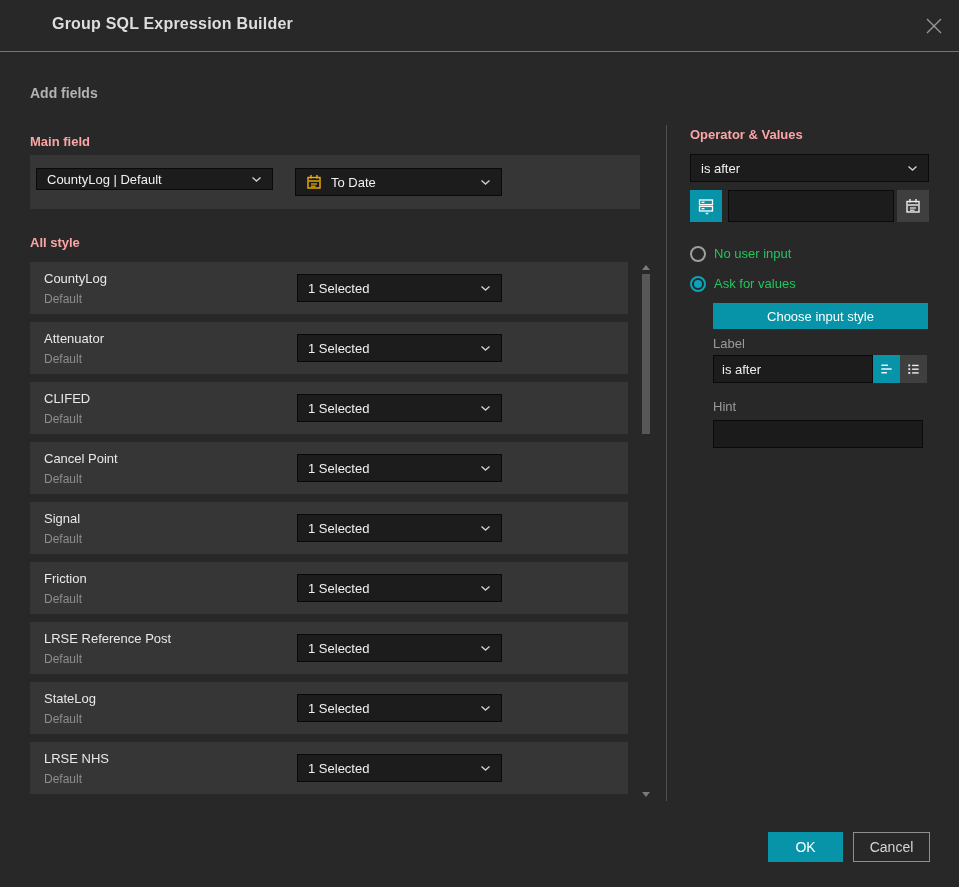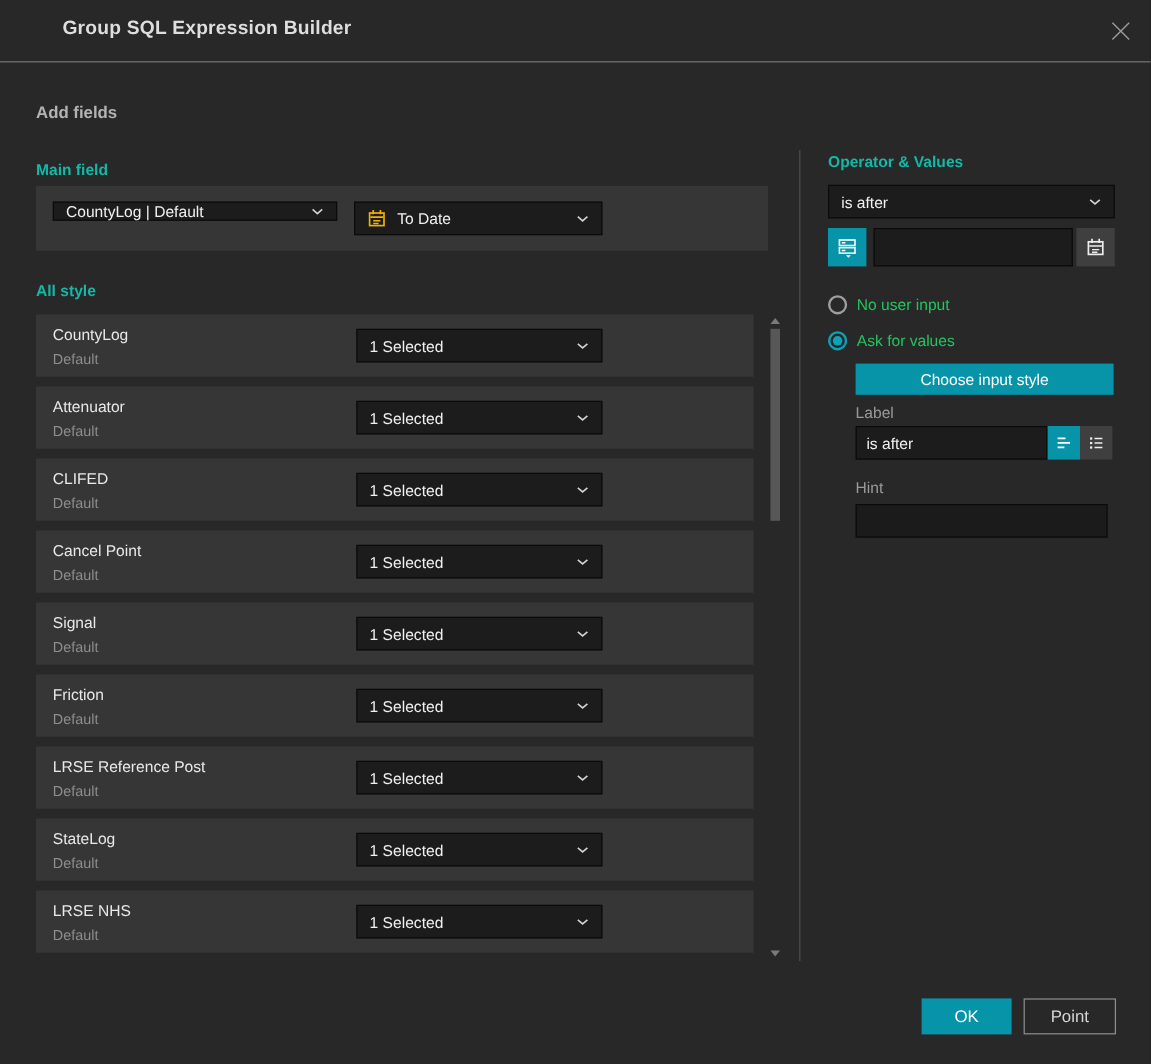--- a/index.html
+++ b/index.html
@@ -11,34 +11,34 @@
     color:#e6e6e6;overflow:hidden;
   }
 
   
   .header{position:absolute;left:0;top:0;width:959px;height:52px;border-bottom:1px solid #757575;}
   .header .title{position:absolute;left:16px;top:15px;font-size:16px;font-weight:700;color:#dedede;letter-spacing:.2px;margin-left:36px;}
   .close-btn{position:absolute;right:14px;top:15px;width:22px;height:22px;cursor:pointer;color:#9b9b9b;display:flex;align-items:center;justify-content:center;}
 
   
   .h-add{position:absolute;left:30px;top:85px;font-size:14px;font-weight:700;color:#b3b3b3;}
-  .h-sub{font-size:13px;font-weight:700;color:#14b8a6;}
+  .h-sub{font-size:13px;font-weight:700;color:#fca5a5;}
   .h-main{position:absolute;left:30px;top:134px;}
   .h-all{position:absolute;left:30px;top:235px;}
   .h-ops{position:absolute;left:690px;top:127px;}
 
   
   .sel{background:#1c1c1c;border:1px solid #0a0a0a;display:flex;align-items:center;
        padding:0 10px;font-size:13px;color:#f0f0f0;cursor:pointer;}
   .sel .chev{margin-left:auto;color:#cfcfcf;flex:0 0 auto;}
   .chev{width:11px;height:7px;}
 
   
   .main-bar{position:absolute;left:30px;top:155px;width:610px;height:54px;background:#363636;}
-  .sel-field{position:absolute;left:14px;top:13px;width:237px;height:16px;gap:41px;}
+  .sel-field{position:absolute;left:6px;top:13px;width:237px;height:22px;gap:41px;}
   .sel-date{position:absolute;left:265px;top:13px;width:207px;height:28px;}
   .cal-amber{color:#f2b000;margin-right:9px;flex:0 0 auto;}
 
   
   .list{position:absolute;left:30px;top:262px;width:598px;display:flex;flex-direction:column;gap:8px;justify-content:flex-end;}
   .row{position:relative;height:52px;background:#363636;}
   .row .fname{position:absolute;left:14px;top:9px;font-size:13px;color:#e8e8e8;}
   .row .fsub{position:absolute;left:14px;top:30px;font-size:12px;color:#8d8d8d;}
   .row .sel{position:absolute;left:267px;top:12px;width:205px;height:28px;}
 
@@ -300,15 +300,15 @@
         <line x1="6.5" y1="8.2" x2="13.5" y2="8.2" stroke="currentColor" stroke-width="1.5"></line>
       <rect x="2.5" y="11.2" width="2" height="2" fill="currentColor"></rect>
         <line x1="6.5" y1="12.2" x2="13.5" y2="12.2" stroke="currentColor" stroke-width="1.5"></line>
     </svg>
   </button>
 
   <div class="lbl lbl-hint">Hint</div>
   <input class="in-hint" value="" style="">
 
   <button class="btn-ok">OK</button>
-  <button class="btn-cancel">Point</button>
+  <button class="btn-cancel">Cancel</button>
 
 </div>
 
 </body></html>

